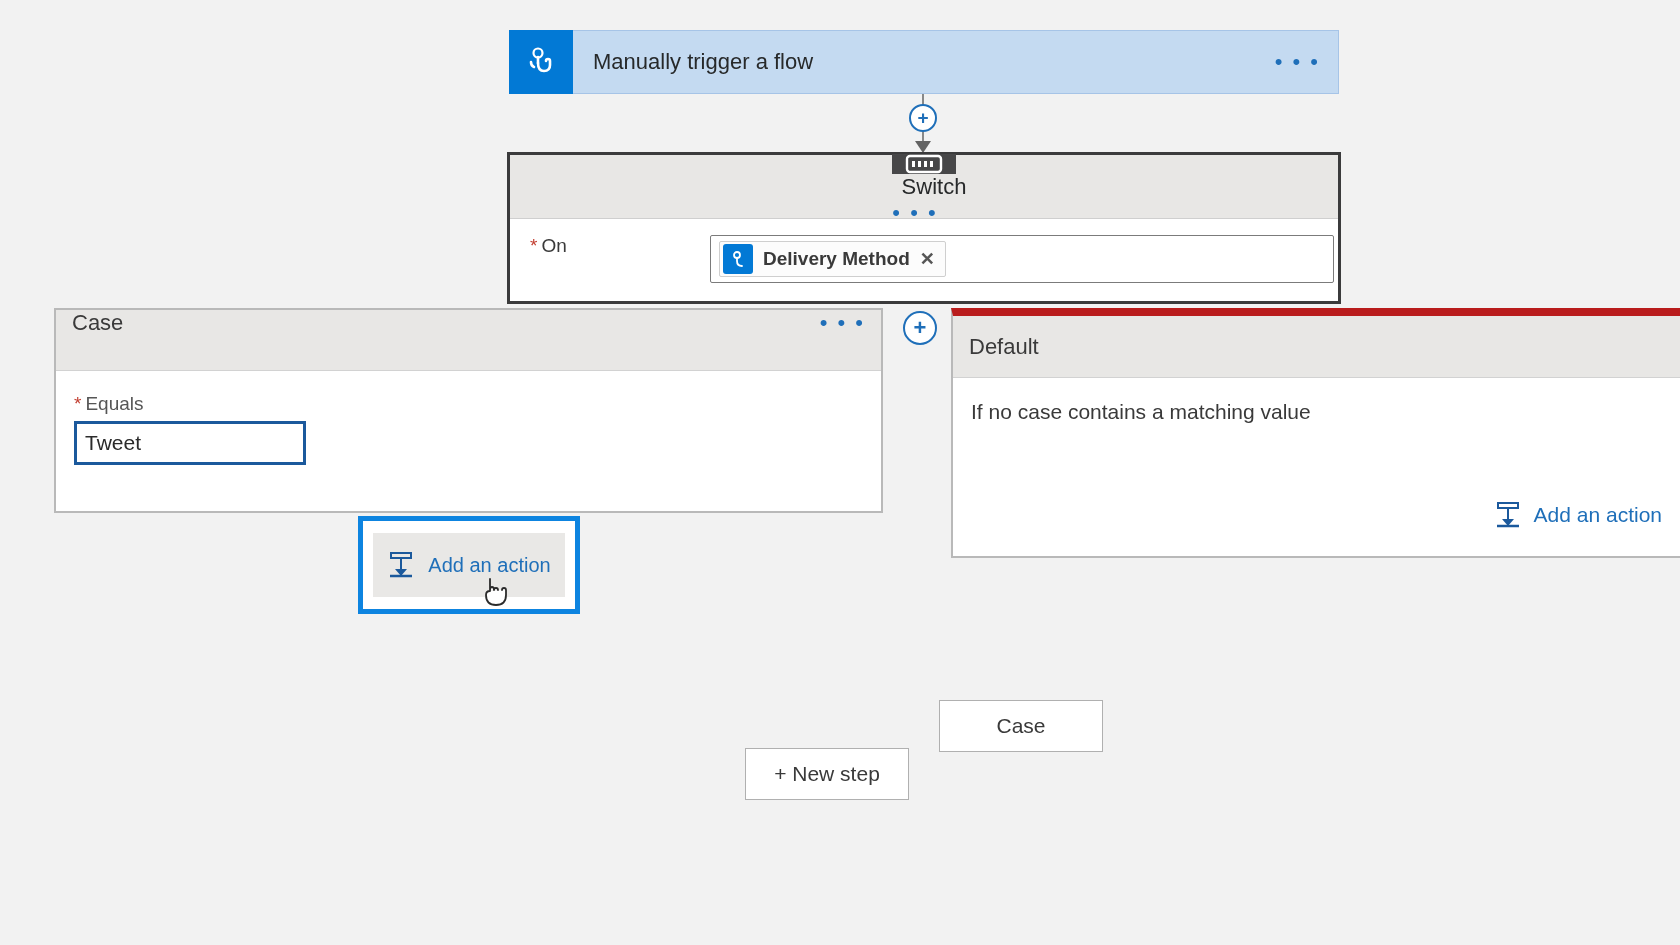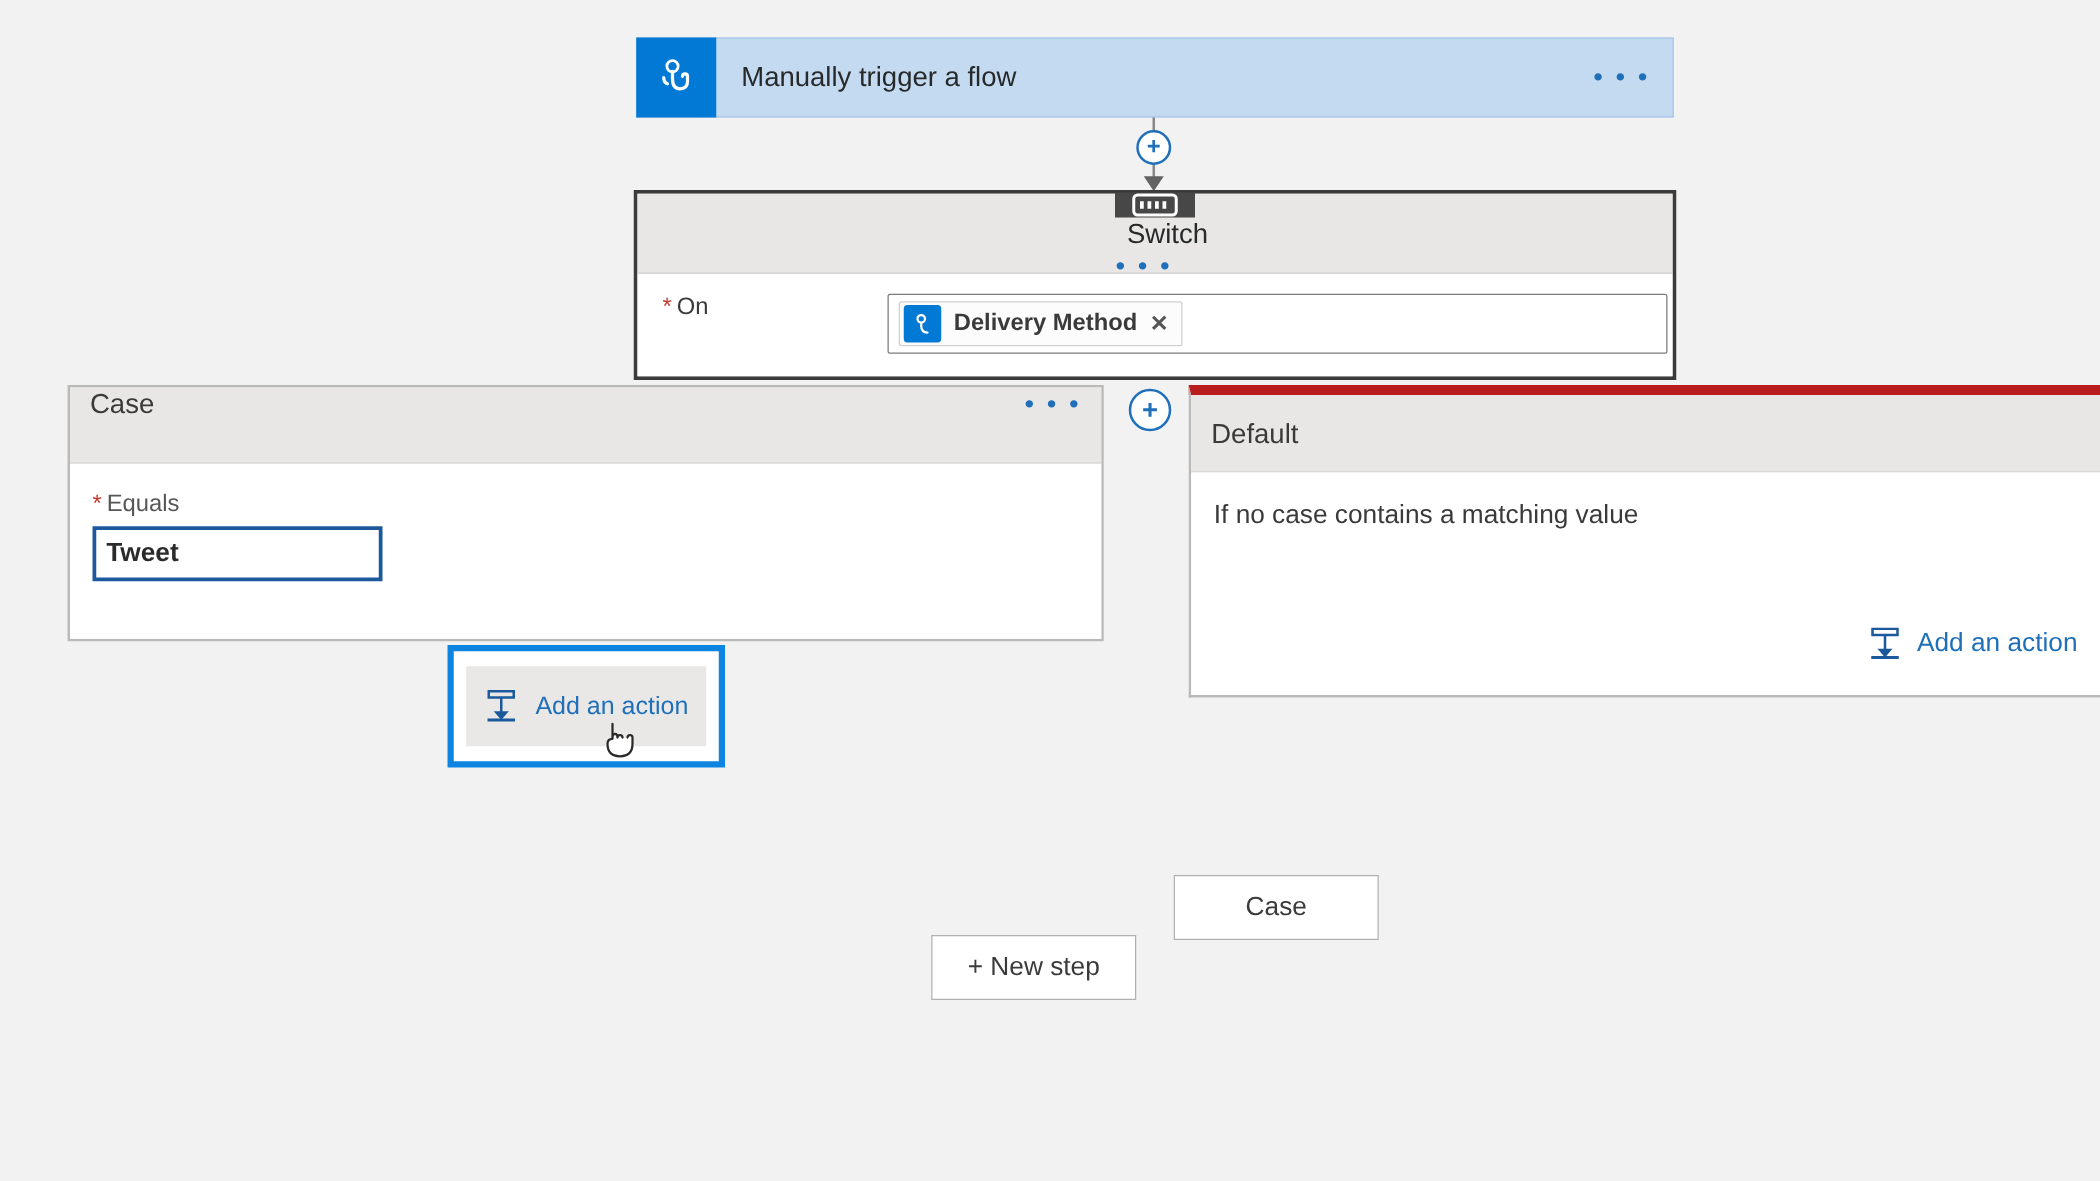--- a/index.html
+++ b/index.html
@@ -226,21 +226,20 @@
   }
   .equals-input {
     margin-top: 6px;
     width: 232px;
     height: 44px;
     border: 3px solid #1b599c;
     font-size: 21px;
     padding: 0 8px;
     color: #2b2b2b;
     font-family: inherit;
-    font-weight: bold;
   }
 
   
   .highlight-frame {
     position: absolute;
     left: 358px;
     top: 516px;
     width: 222px;
     height: 98px;
     border: 5px solid #0d84e0;

